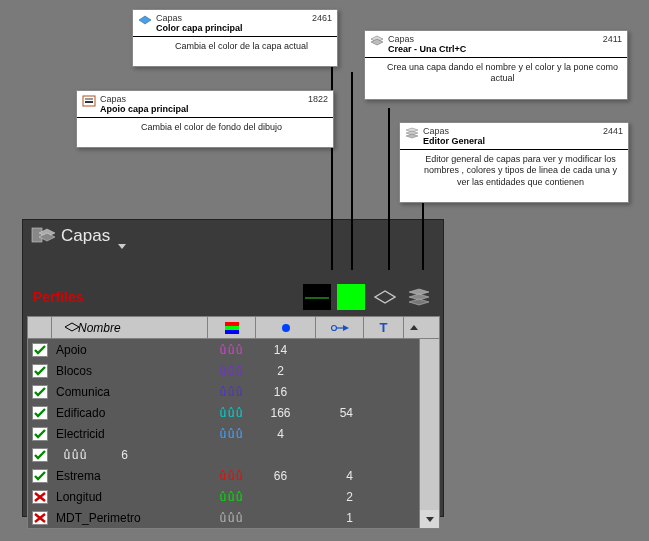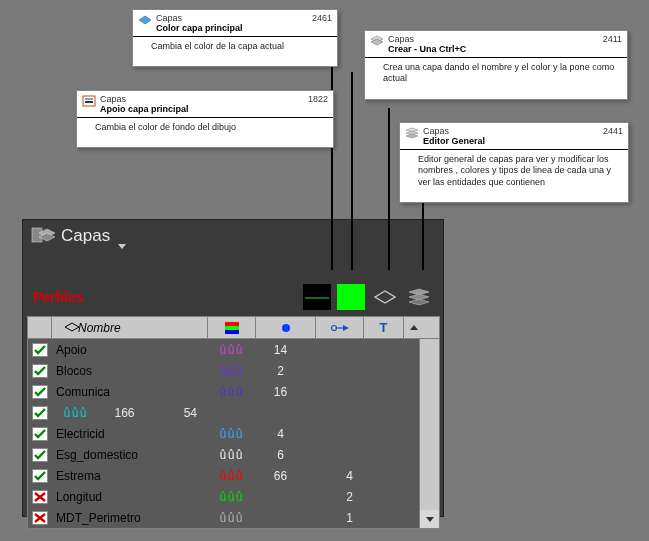--- a/index.html
+++ b/index.html
@@ -33,21 +33,21 @@
     flex-shrink: 0;
     display: flex;
     align-items: center;
     justify-content: center;
   }
   .tooltip-titles { flex: 1; }
   .tooltip-cat { font-size: 9px; color: #333; }
   .tooltip-title { font-size: 9px; font-weight: bold; color: #000; }
   .tooltip-num { font-size: 9px; color: #333; padding-left: 6px; }
   .tooltip-sep { height: 1px; background: #000; margin: 0; }
-  .tooltip-body { padding: 4px 5px 14px 18px; font-size: 9px; color: #222; line-height: 1.25; }
+  .tooltip-body { padding: 4px 5px 14px 18px; font-size: 9px; color: #222; line-height: 1.25; text-align: center; }
 
   .leader {
     position: absolute;
     width: 2px;
     background: #000;
     z-index: 5;
   }
 
   .panel {
     position: absolute;
@@ -370,20 +370,21 @@
           <div class="gc3"></div>
         </div>
         <div class="grow">
           <div class="gchk">
             <span class="chk-green">
               <svg width="12" height="10" viewBox="0 0 12 10">
                 <path d="M1 5 L4 8 L11 1" fill="none" stroke="#008a00" stroke-width="2.4"></path>
               </svg>
             </span>
           </div>
+          <div class="gname">Edificado</div>
           <div class="gclr" style="color: rgb(0, 208, 208);">ûûû</div>
           <div class="gc1">166</div>
           <div class="gc2">54</div>
           <div class="gc3"></div>
         </div>
         <div class="grow">
           <div class="gchk">
             <span class="chk-green">
               <svg width="12" height="10" viewBox="0 0 12 10">
                 <path d="M1 5 L4 8 L11 1" fill="none" stroke="#008a00" stroke-width="2.4"></path>
@@ -397,21 +398,20 @@
           <div class="gc3"></div>
         </div>
         <div class="grow">
           <div class="gchk">
             <span class="chk-green">
               <svg width="12" height="10" viewBox="0 0 12 10">
                 <path d="M1 5 L4 8 L11 1" fill="none" stroke="#008a00" stroke-width="2.4"></path>
               </svg>
             </span>
           </div>
-          <div class="gname">Esg_domestico</div>
           <div class="gclr" style="color: rgb(232, 232, 232);">ûûû</div>
           <div class="gc1">6</div>
           <div class="gc2"></div>
           <div class="gc3"></div>
         </div>
         <div class="grow">
           <div class="gchk">
             <span class="chk-green">
               <svg width="12" height="10" viewBox="0 0 12 10">
                 <path d="M1 5 L4 8 L11 1" fill="none" stroke="#008a00" stroke-width="2.4"></path>

